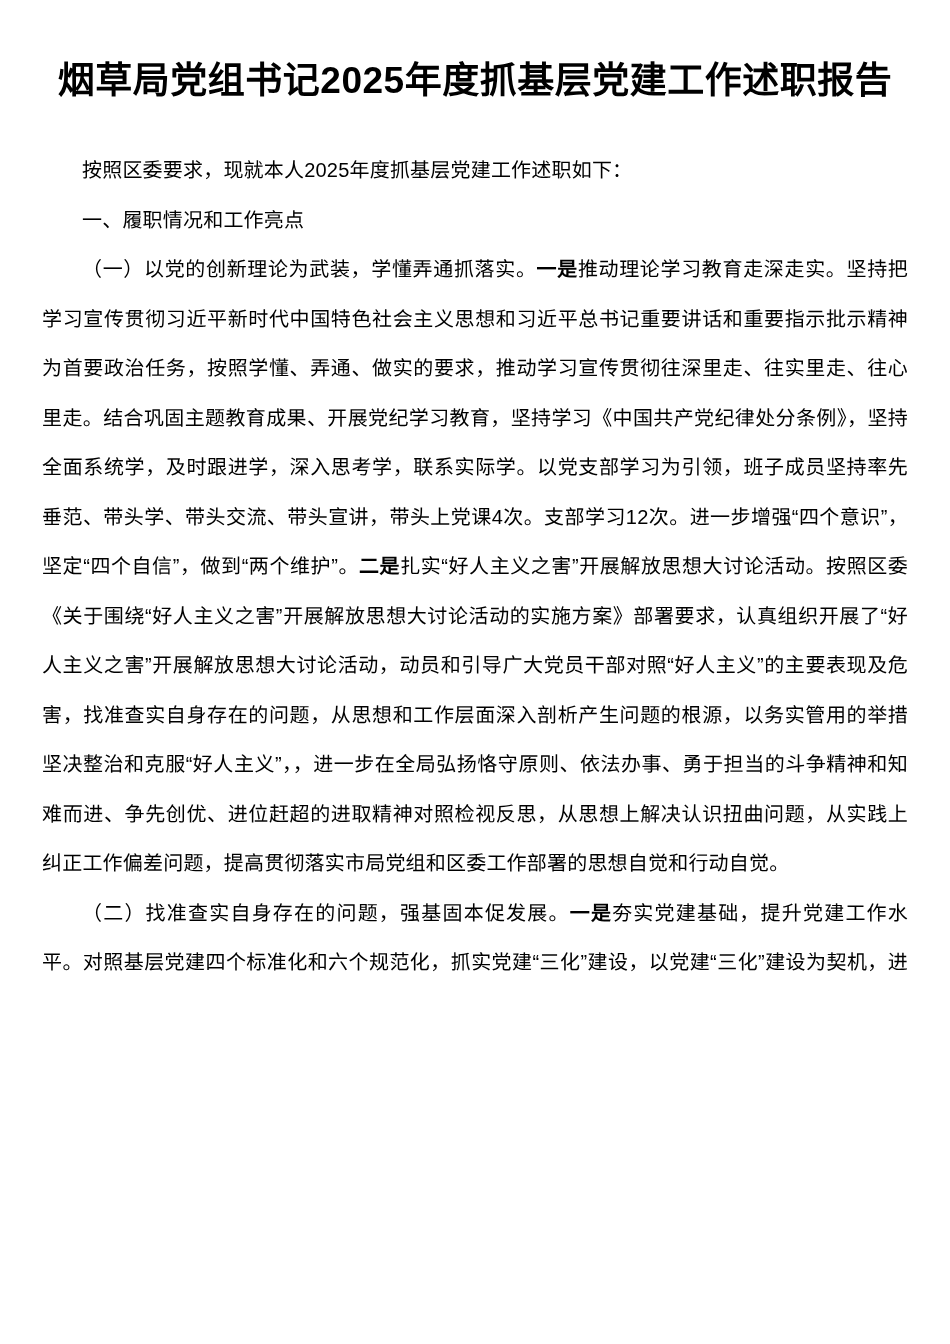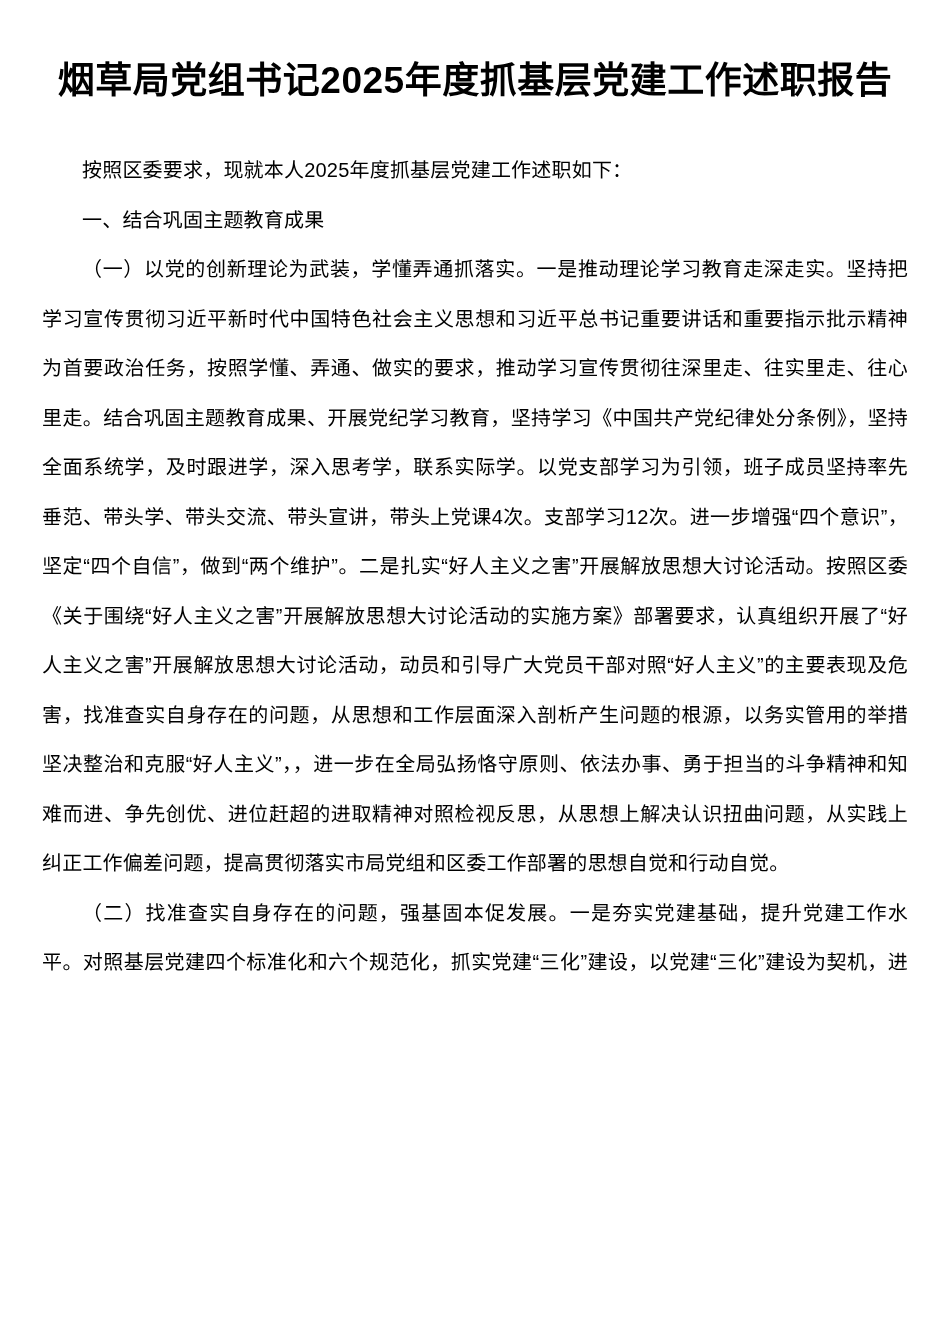--- a/index.html
+++ b/index.html
@@ -47,41 +47,41 @@
     letter-spacing: 0.2px;
     word-break: break-all;
   }
   .para.indent {
     text-indent: 2em;
   }
   .spacer-after-title {
     height: 42px;
   }
   .para b, .bold {
-    font-weight: 400;
+    font-weight: 700;
   }
   
   .clip-bottom {
     max-height: 140px;
     overflow: hidden;
   }
 </style>
 </head>
 <body>
 
 <div class="page">
 
   <div class="doc-body">
 
     <h1 class="doc-title">烟草局党组书记2025年度抓基层党建工作述职报告</h1>
 
     <div class="spacer-after-title"></div>
 
     <p class="para indent">按照区委要求，现就本人2025年度抓基层党建工作述职如下：</p>
 
-    <p class="para indent">一、结合巩固主题教育成果</p>
+    <p class="para indent">一、履职情况和工作亮点</p>
 
     <p class="para indent"><span>（一）以党的创新理论为武装，学懂弄通抓落实。</span><span class="bold">一是</span><span>推动理论学习教育走深走实。坚持把学习宣传贯彻习近平新时代中国特色社会主义思想和习近平总书记重要讲话和重要指示批示精神为首要政治任务，按照学懂、弄通、做实的要求，推动学习宣传贯彻往深里走、往实里走、往心里走。结合巩固主题教育成果、开展党纪学习教育，坚持学习《中国共产党纪律处分条例》，坚持全面系统学，及时跟进学，深入思考学，联系实际学。以党支部学习为引领，班子成员坚持率先垂范、带头学、带头交流、带头宣讲，带头上党课4次。支部学习12次。进一步增强“四个意识”，坚定“四个自信”，做到“两个维护”。</span><span class="bold">二是</span><span>扎实“好人主义之害”开展解放思想大讨论活动。按照区委《关于围绕“好人主义之害”开展解放思想大讨论活动的实施方案》部署要求，认真组织开展了“好人主义之害”开展解放思想大讨论活动，动员和引导广大党员干部对照“好人主义”的主要表现及危害，找准查实自身存在的问题，从思想和工作层面深入剖析产生问题的根源，以务实管用的举措坚决整治和克服“好人主义”，，进一步在全局弘扬恪守原则、依法办事、勇于担当的斗争精神和知难而进、争先创优、进位赶超的进取精神对照检视反思，从思想上解决认识扭曲问题，从实践上纠正工作偏差问题，提高贯彻落实市局党组和区委工作部署的思想自觉和行动自觉。</span></p>
 
     <p class="para indent clip-bottom"><span>（二）找准查实自身存在的问题，强基固本促发展。</span><span class="bold">一是</span><span>夯实党建基础，提升党建工作水平。对照基层党建四个标准化和六个规范化，抓实党建“三化”建设，以党建“三化”建设为契机，进一步强化阵地建设，激发内生动</span></p>
 
   </div>
 </div>
 
 </body></html>

